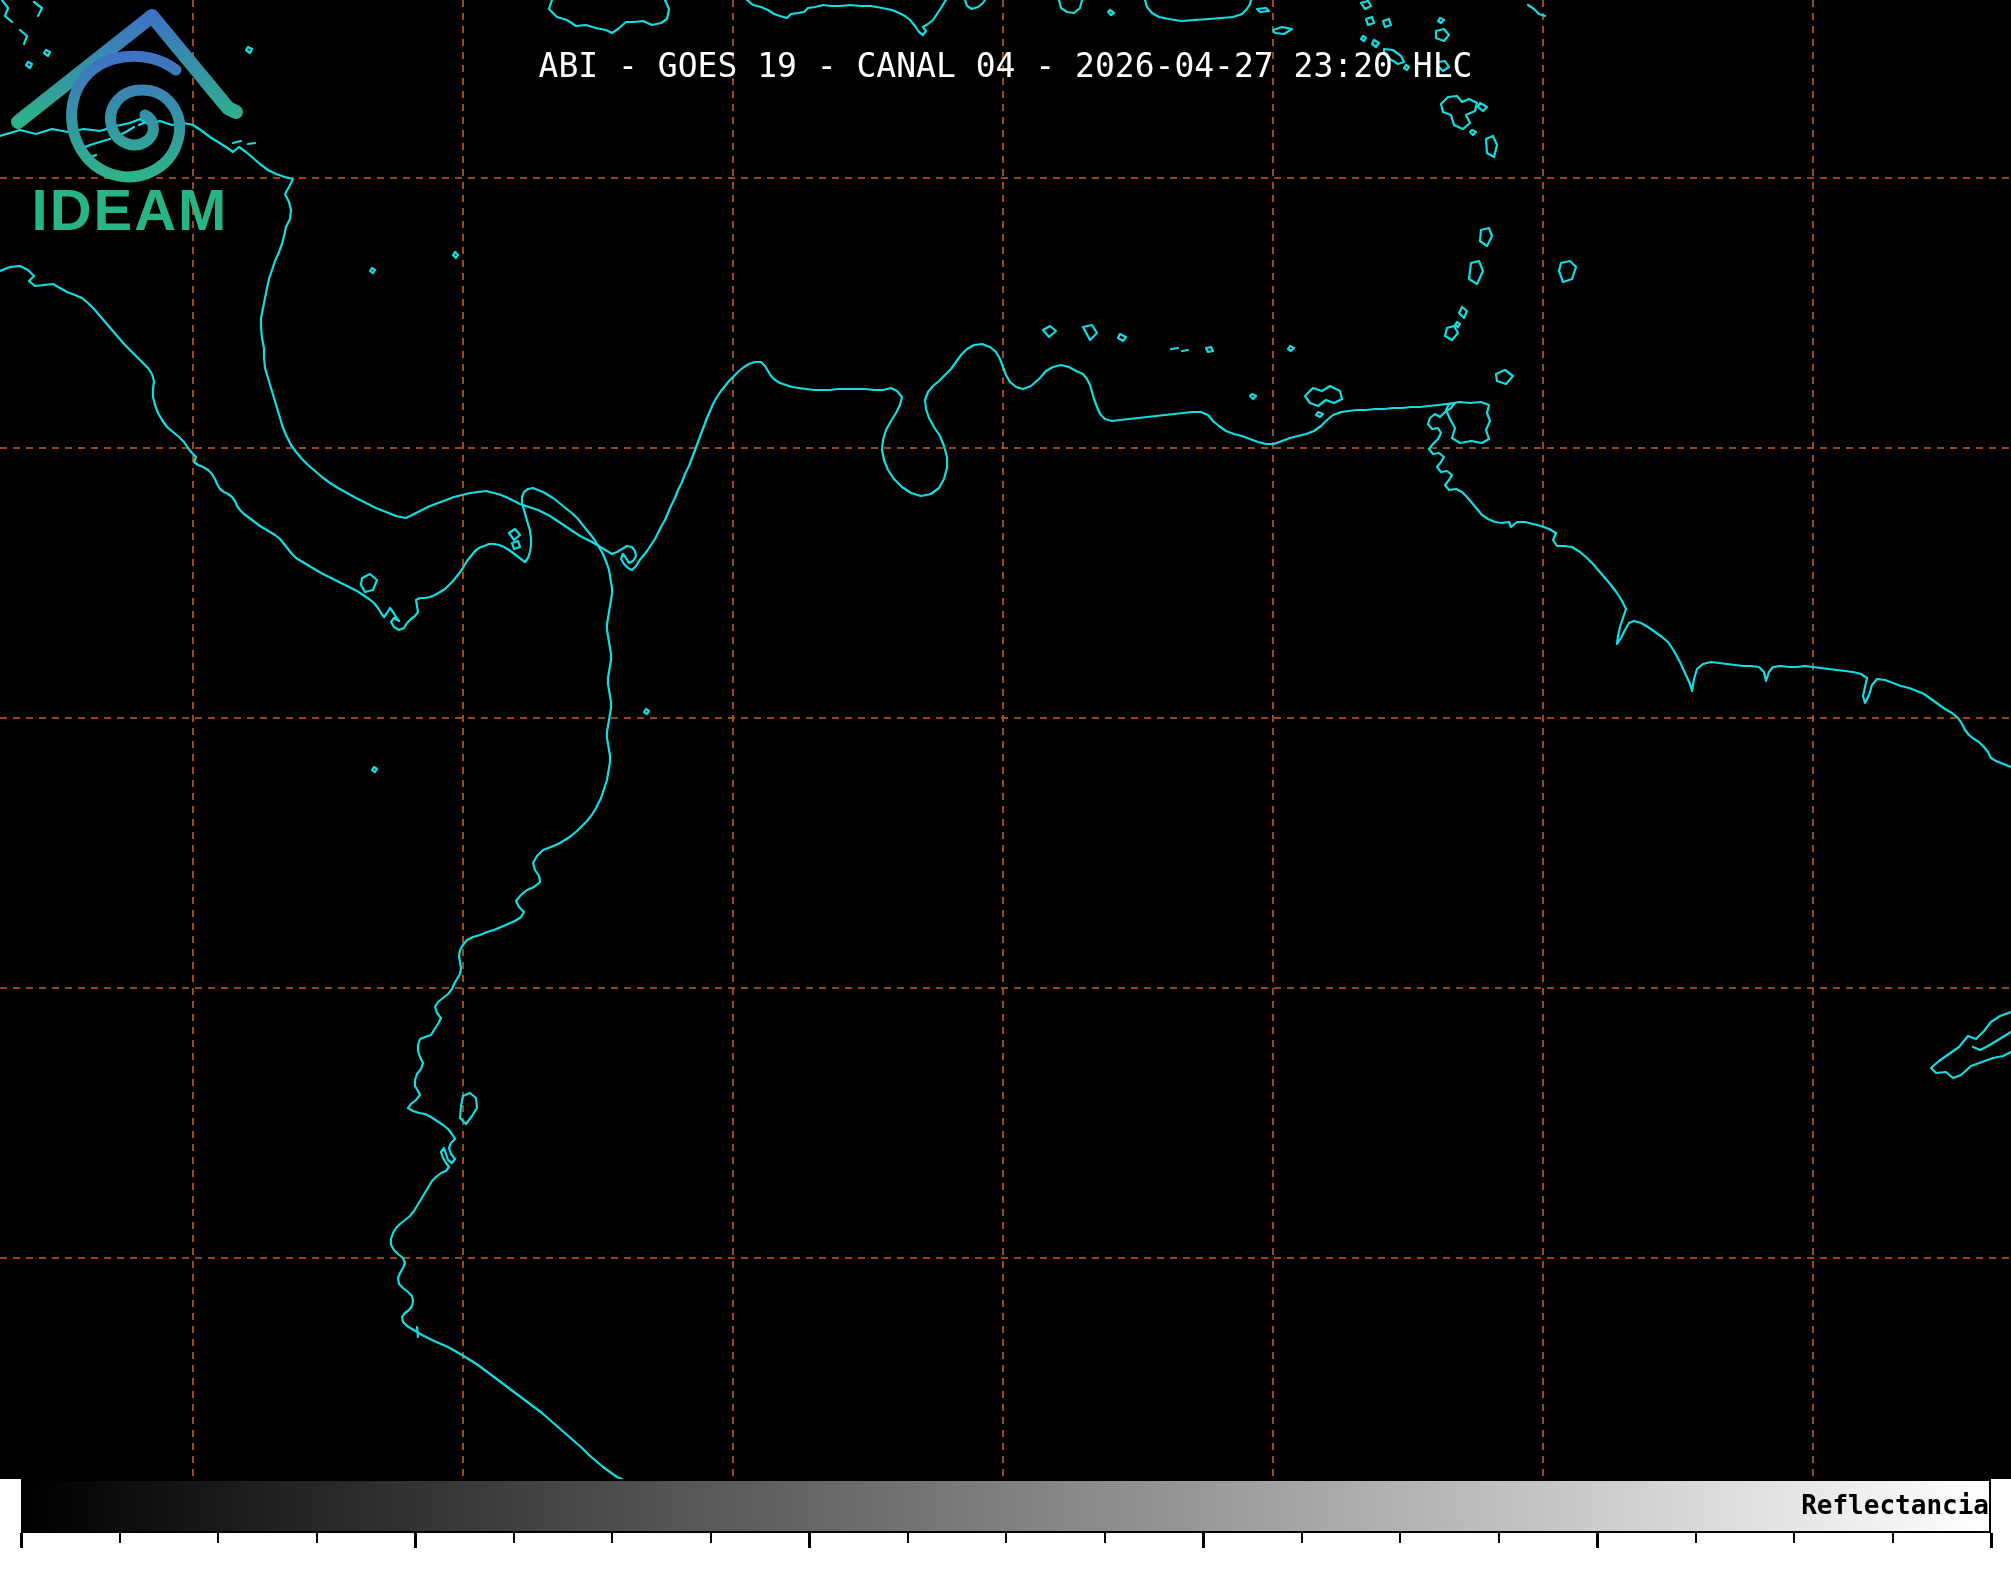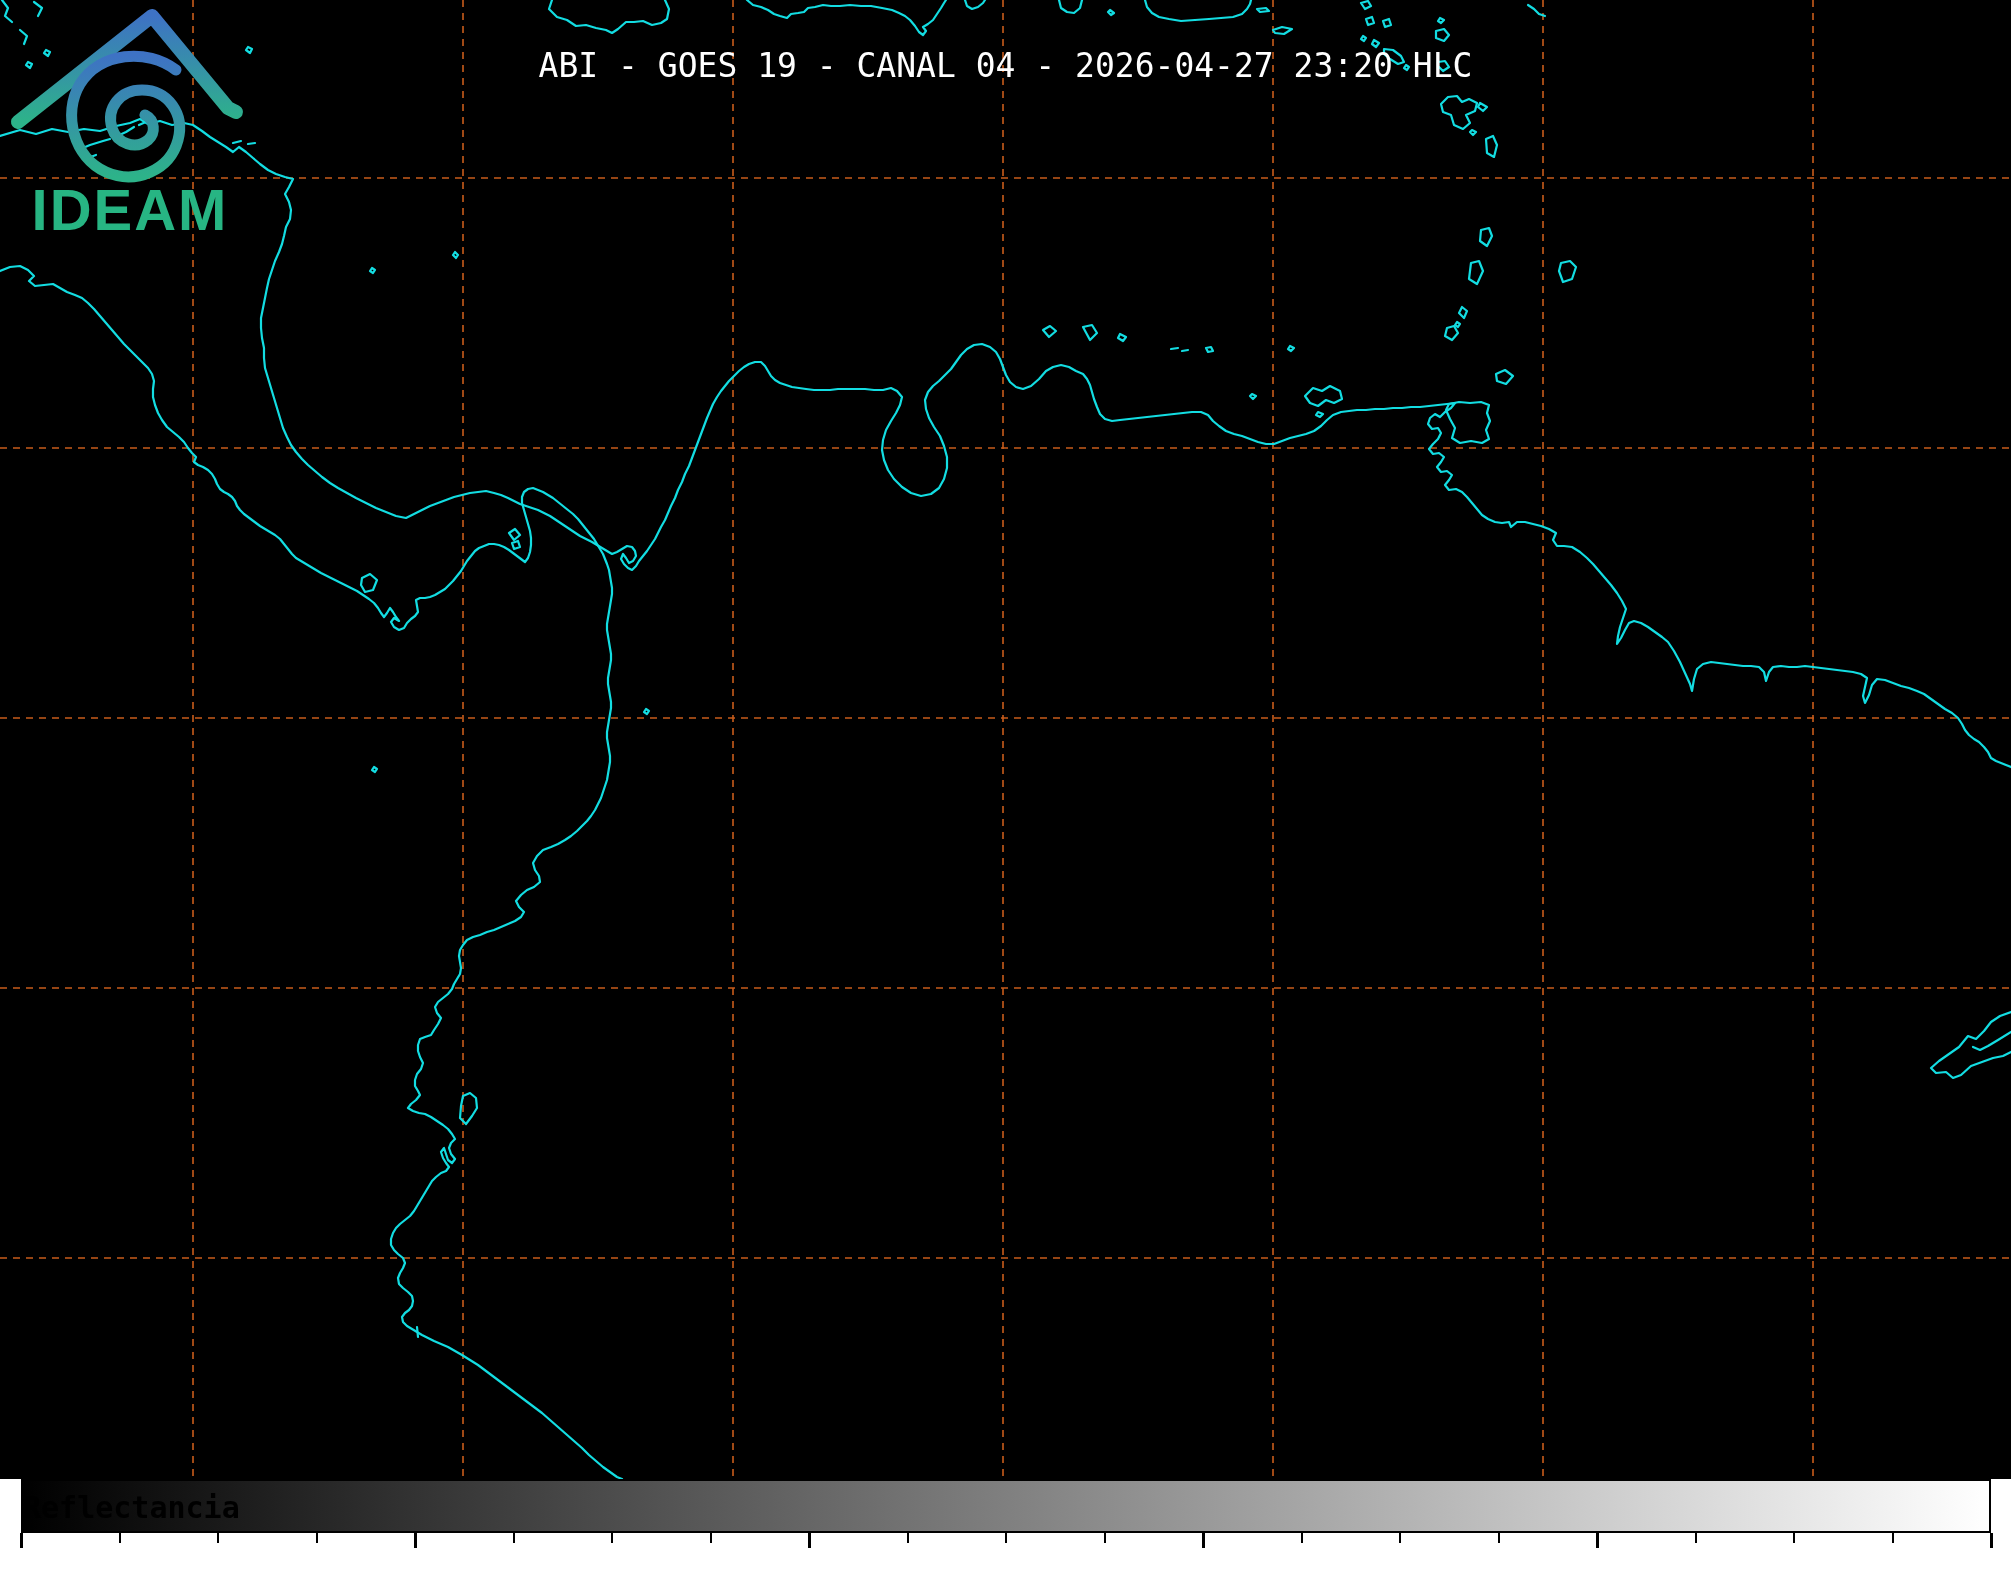--- a/index.html
+++ b/index.html
@@ -22,22 +22,22 @@
   
   .cbar-panel {
     position:absolute; left:0; top:1479px; width:2011px; height:98px;
     background:#ffffff;
   }
   .cbar {
     position:absolute; left:21px; top:0; width:1970px; height:54px;
     box-sizing:border-box; border:2px solid #000000;
   }
   .cbar-label {
-    position:absolute; left:0; top:9px; width:100%; text-align:left;
-    font-size:30px; font-weight:bold; color:#000000;
+    position:absolute; left:0; top:9px; width:100%; text-align:right;
+    font-size:26px; font-weight:bold; color:#000000;
   }
   .cbar-tick { position:absolute; background:#000000; }
   .cbar-tick.major { width:3px; height:15px; top:54px; }
   .cbar-tick.minor { width:2px; height:10px; top:54px; }
 </style>
 </head>
 <body>
 
 <div class="stage">
 

